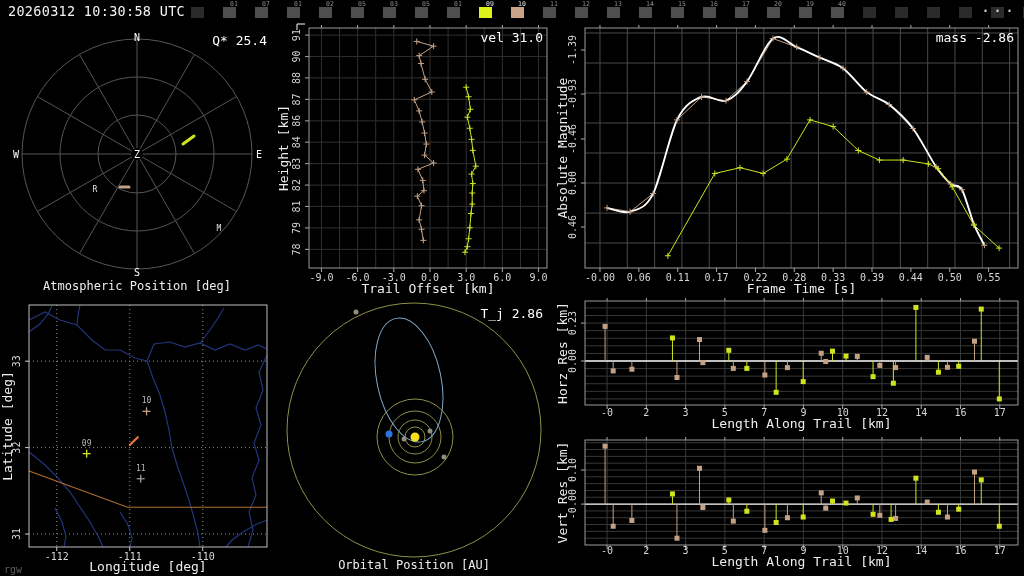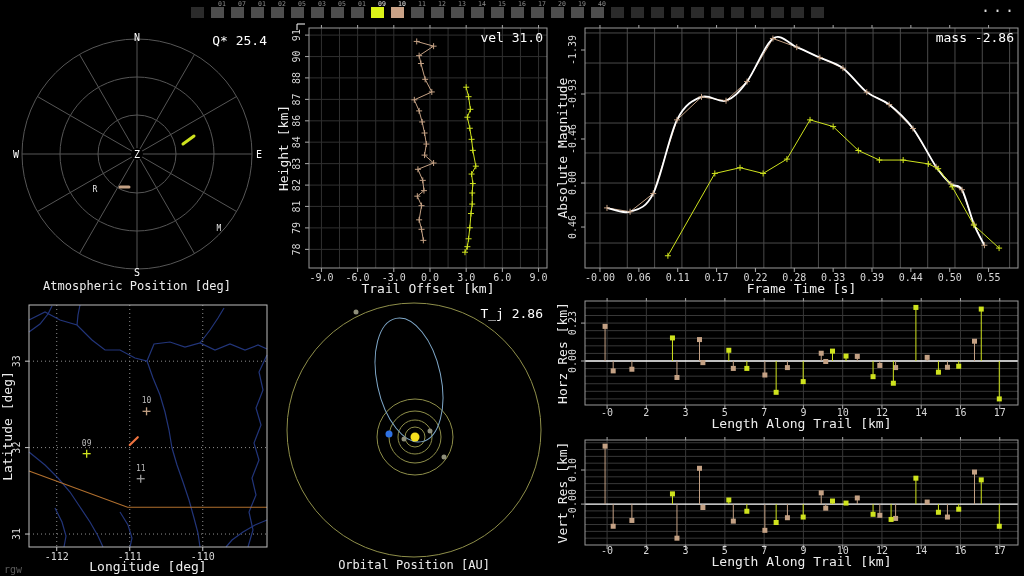--- a/index.html
+++ b/index.html
@@ -1,35 +1,36 @@
 <!DOCTYPE html>
 <html><head>
 <meta charset="utf-8">
 <style>
   html,body{margin:0;padding:0;background:#000;width:1024px;height:576px;overflow:hidden;}
   body{position:relative;font-family:"DejaVu Sans Mono",monospace;-webkit-font-smoothing:none;}
   #topbar{position:absolute;left:0;top:0;width:1024px;height:25px;z-index:5;}
   #timestamp{position:absolute;left:8px;top:3px;font-size:13.5px;color:#f2f2f2;letter-spacing:0.3px;white-space:pre;}
   #frames{position:absolute;left:191px;top:1px;display:flex;}
-  .cell{position:relative;width:20px;height:22px;}
+  .cell{position:relative;width:32px;height:22px;}
   .flabel{position:absolute;left:7px;top:-1px;font-size:6.5px;color:#8d8d8d;letter-spacing:0;}
   .cell.active .flabel,.cell.secondary .flabel{color:#e6e6e6;}
   .fbox{position:absolute;left:0;top:6px;width:13px;height:11px;background:#4e4e4e;}
   .empty .fbox{background:#2b2b2b;}
   .active .fbox{background:#dcf218;}
   .secondary .fbox{background:#c9a287;}
   #menu{position:absolute;right:7px;top:-2px;color:#dddddd;font-size:15px;letter-spacing:3px;cursor:default;}
   #plots{position:absolute;left:0;top:0;z-index:1;}
   #plots text{font-family:"DejaVu Sans Mono",monospace;}
   #watermark{position:absolute;left:4px;top:564px;font-size:10px;color:#5c5c5c;z-index:4;}
 </style>
 </head>
 <body>
 
 <div id="topbar">
+  <span id="timestamp">20260312 10:30:58 UTC</span>
   <div id="frames">
       <div class="cell empty">
         <span class="flabel"></span>
         <span class="fbox"></span>
       </div>
       <div class="cell ">
         <span class="flabel">01</span>
         <span class="fbox"></span>
       </div>
       <div class="cell ">

